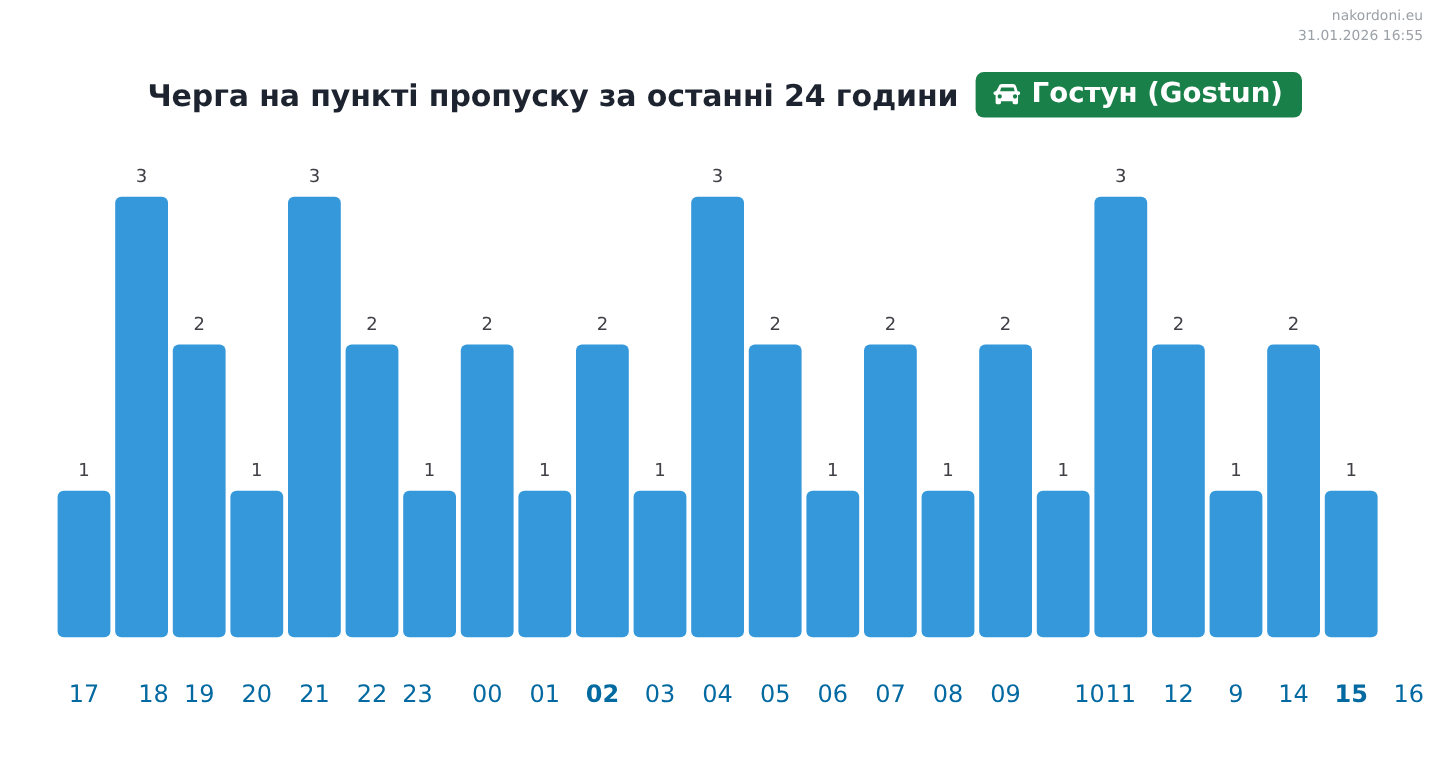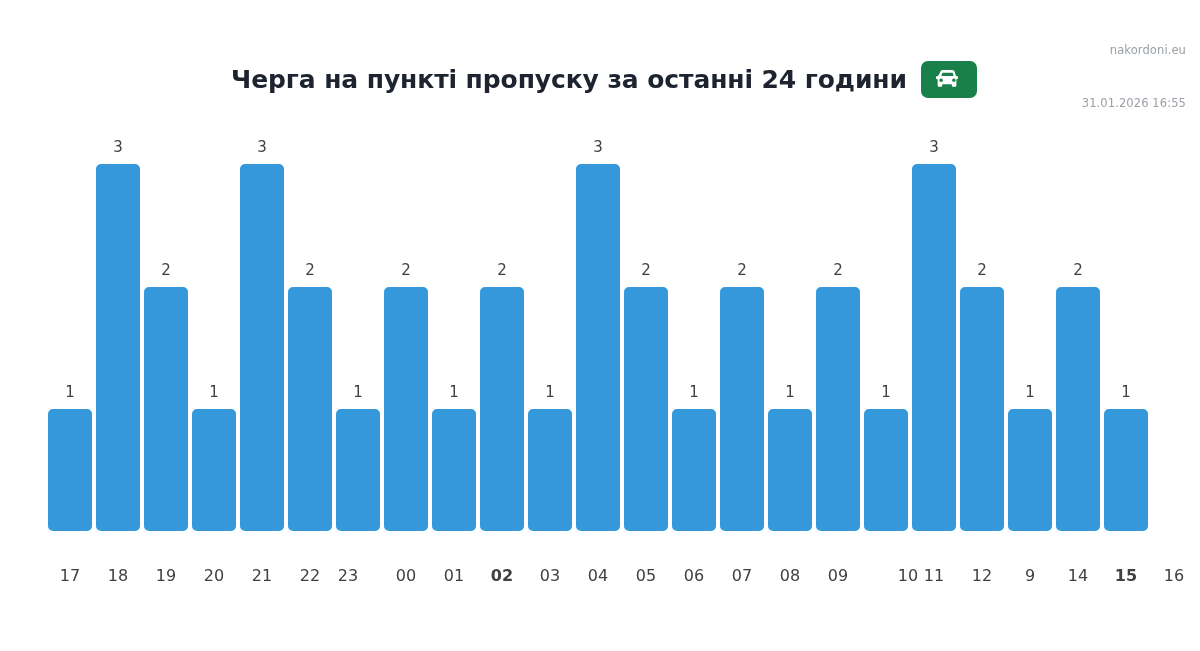--- a/index.html
+++ b/index.html
@@ -19,21 +19,21 @@
   .watermark {
     position: absolute;
     top: 6px;
     right: 14px;
     text-align: right;
     line-height: 1.35;
     color: #9aa0a6;
     font-size: 11.5px;
     letter-spacing: 0.1px;
   }
-  .watermark div { white-space: nowrap; margin-top: 37px; }
+  .watermark div { white-space: nowrap; }
 
   
   .title-row {
     position: absolute;
     left: 0;
     top: 54px;
     width: 1200px;
     height: 50px;
     display: flex;
     align-items: center;
@@ -120,42 +120,43 @@
     position: absolute;
     left: 48px;
     top: 568px;
     width: 1100px;
     height: 24px;
   }
   .xtick {
     position: absolute;
     top: 0;
     transform: translateX(-50%);
-    font-size: 16px;
-    color: #404040;
+    font-size: 20px;
+    color: #0369a1;
     white-space: nowrap;
     line-height: 1;
   }
 </style>
 </head>
 <body>
 
 <div class="watermark">
   <div>nakordoni.eu</div>
   <div>31.01.2026 16:55</div>
 </div>
 
 <div class="title-row">
   <div class="chart-title">Черга на пункті пропуску за останні 24 години</div>
   <div class="station-badge">
     <span class="car-icon">
       <svg viewBox="0 0 28 22" width="27" height="22" aria-hidden="true">
         <path fill="#ffffff" d="M6.3 4.2C6.8 2.4 7.6 1.6 9.3 1.6h9.4c1.7 0 2.5 0.8 3 2.6l1.1 3.8h0.6c0.9 0 1.6 0.7 1.6 1.6 0 0.9-0.7 1.6-1.6 1.6h-0.2v6.5c0 0.8-0.6 1.4-1.4 1.4h-1.9c-0.8 0-1.4-0.6-1.4-1.4v-1.2H8.5v1.2c0 0.8-0.6 1.4-1.4 1.4H5.2c-0.8 0-1.4-0.6-1.4-1.4v-6.5H3.6c-0.9 0-1.6-0.7-1.6-1.6 0-0.9 0.7-1.6 1.6-1.6h0.6zM8.6 4.6l-0.9 3.3h12.6l-0.9-3.3H8.6zM7.4 10.6c-1 0-1.8 0.8-1.8 1.8 0 1 0.8 1.8 1.8 1.8 1 0 1.8-0.8 1.8-1.8 0-1-0.8-1.8-1.8-1.8zm13.2 0c-1 0-1.8 0.8-1.8 1.8 0 1 0.8 1.8 1.8 1.8 1 0 1.8-0.8 1.8-1.8 0-1-0.8-1.8-1.8-1.8z"></path>
       </svg>
     </span>
+    <span>Гостун (Gostun)</span>
   </div>
 </div>
 
 <div class="plot">
   <div class="bars" id="bars">
       <div class="bar-slot">
         <div class="bar-value" style="bottom: 131.188px;">1</div>
         <div class="bar" style="height: 122.188px; background: rgb(52, 152, 219);"></div>
       </div>
       <div class="bar-slot">
@@ -244,21 +245,21 @@
       </div>
       <div class="bar-slot">
         <div class="bar-value" style="bottom: 131.188px;">1</div>
         <div class="bar" style="height: 122.188px; background: rgb(52, 152, 219);"></div>
       </div>
     </div>
 </div>
 
 <div class="xaxis" id="xaxis">
     <div class="xtick" style="left: 22px;">17</div>
-    <div class="xtick" style="left: 70px;">18</div>
+    <div class="xtick" style="left: 80px;">18</div>
     <div class="xtick" style="left: 118px;">19</div>
     <div class="xtick" style="left: 166px;">20</div>
     <div class="xtick" style="left: 214px;">21</div>
     <div class="xtick" style="left: 262px;">22</div>
     <div class="xtick" style="left: 300px;">23</div>
     <div class="xtick" style="left: 358px;">00</div>
     <div class="xtick" style="left: 406px;">01</div>
     <div class="xtick" style="left: 454px; font-weight: bold;">02</div>
     <div class="xtick" style="left: 502px;">03</div>
     <div class="xtick" style="left: 550px;">04</div>

